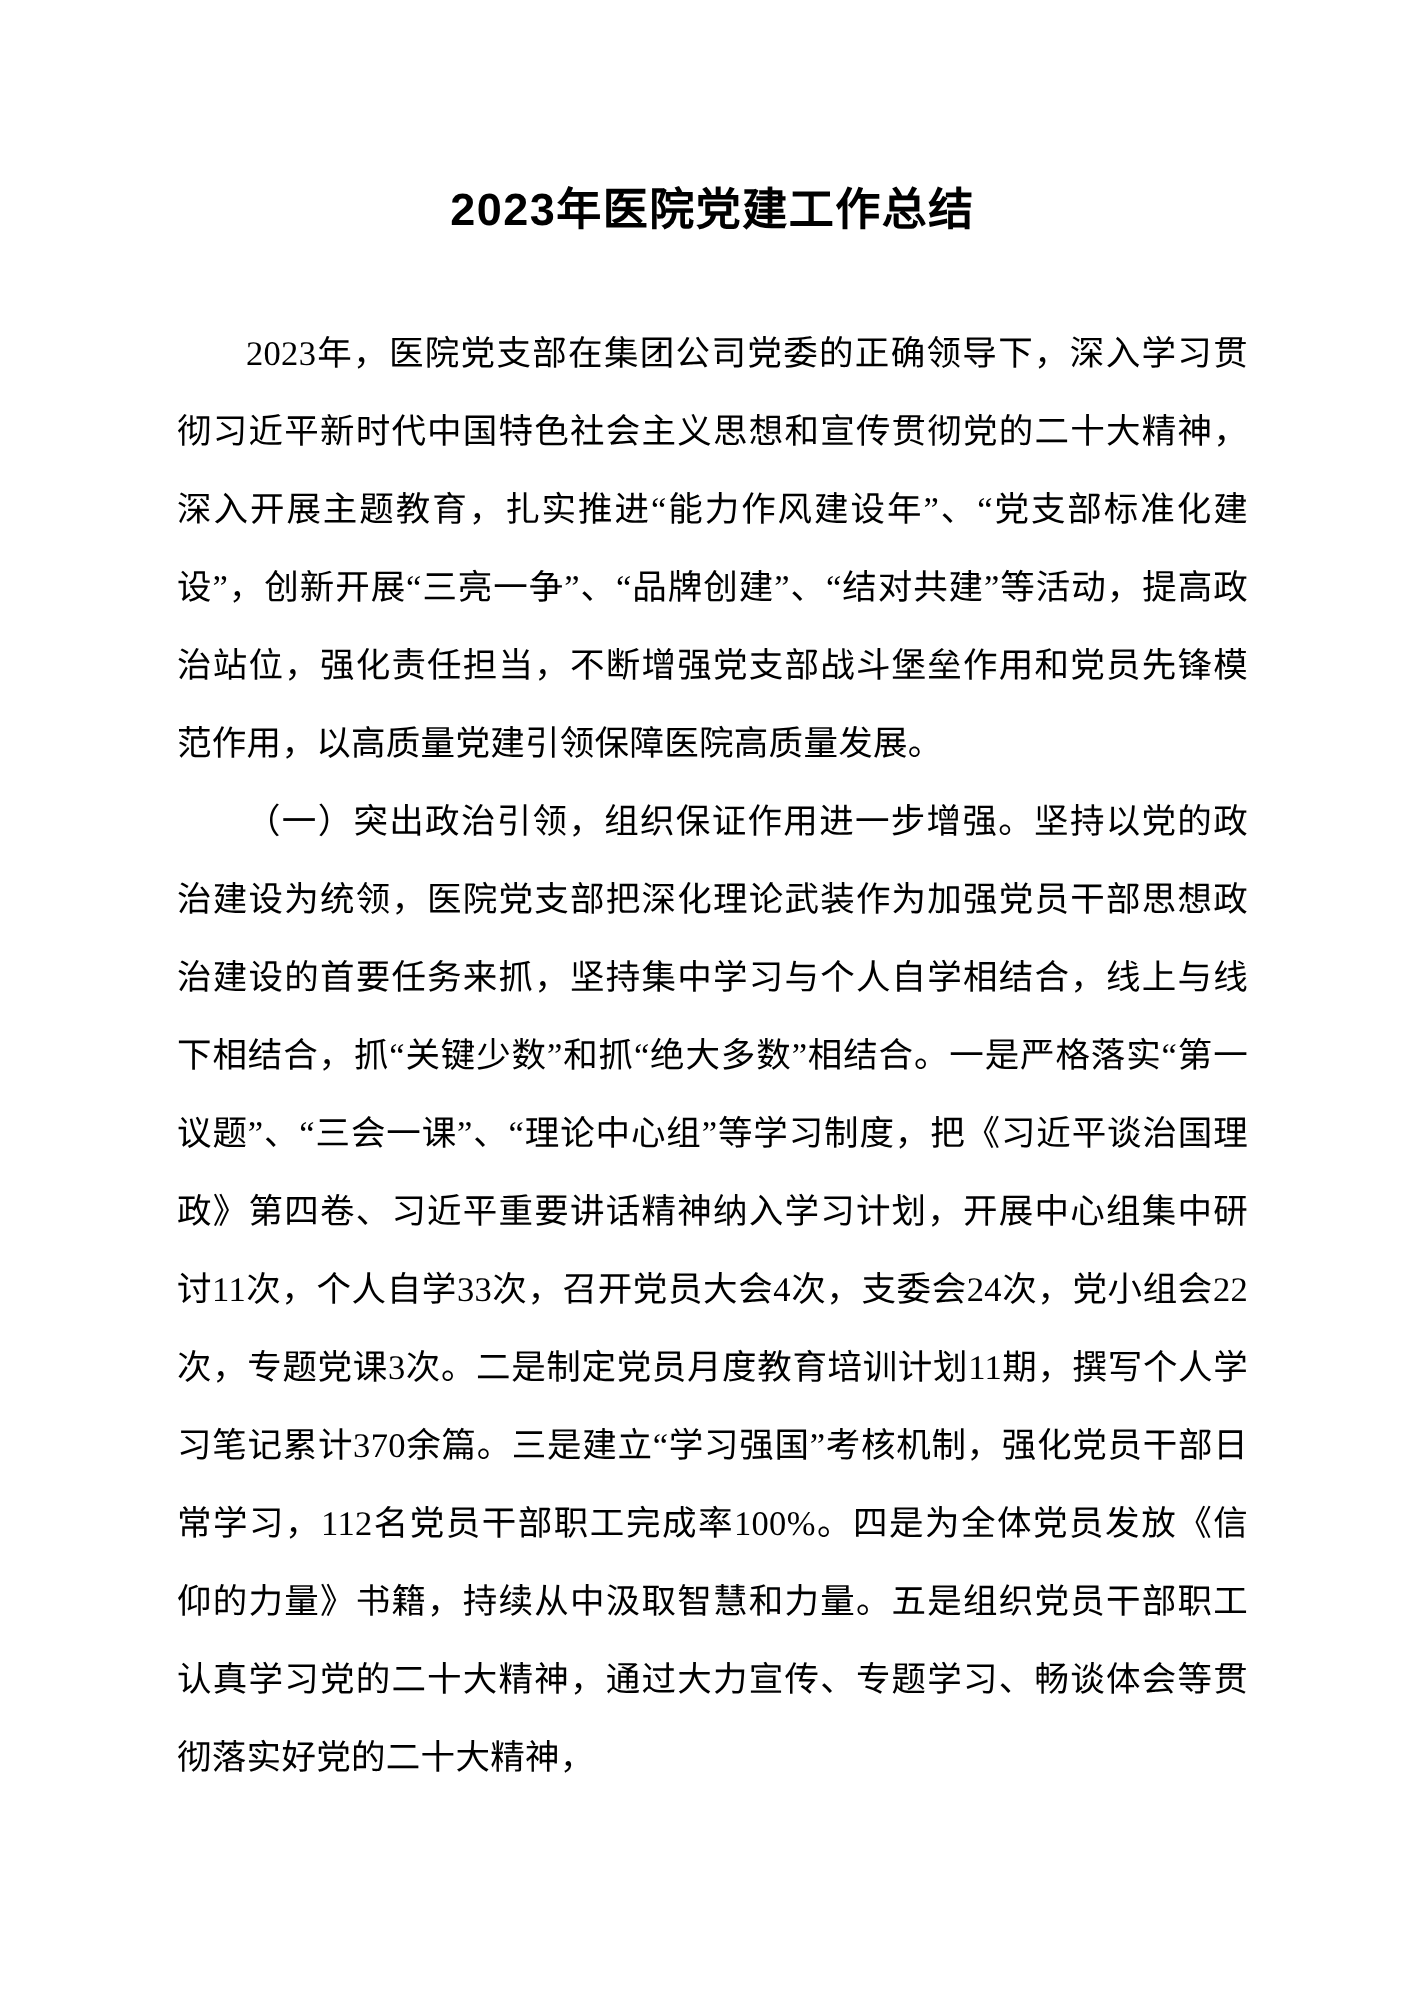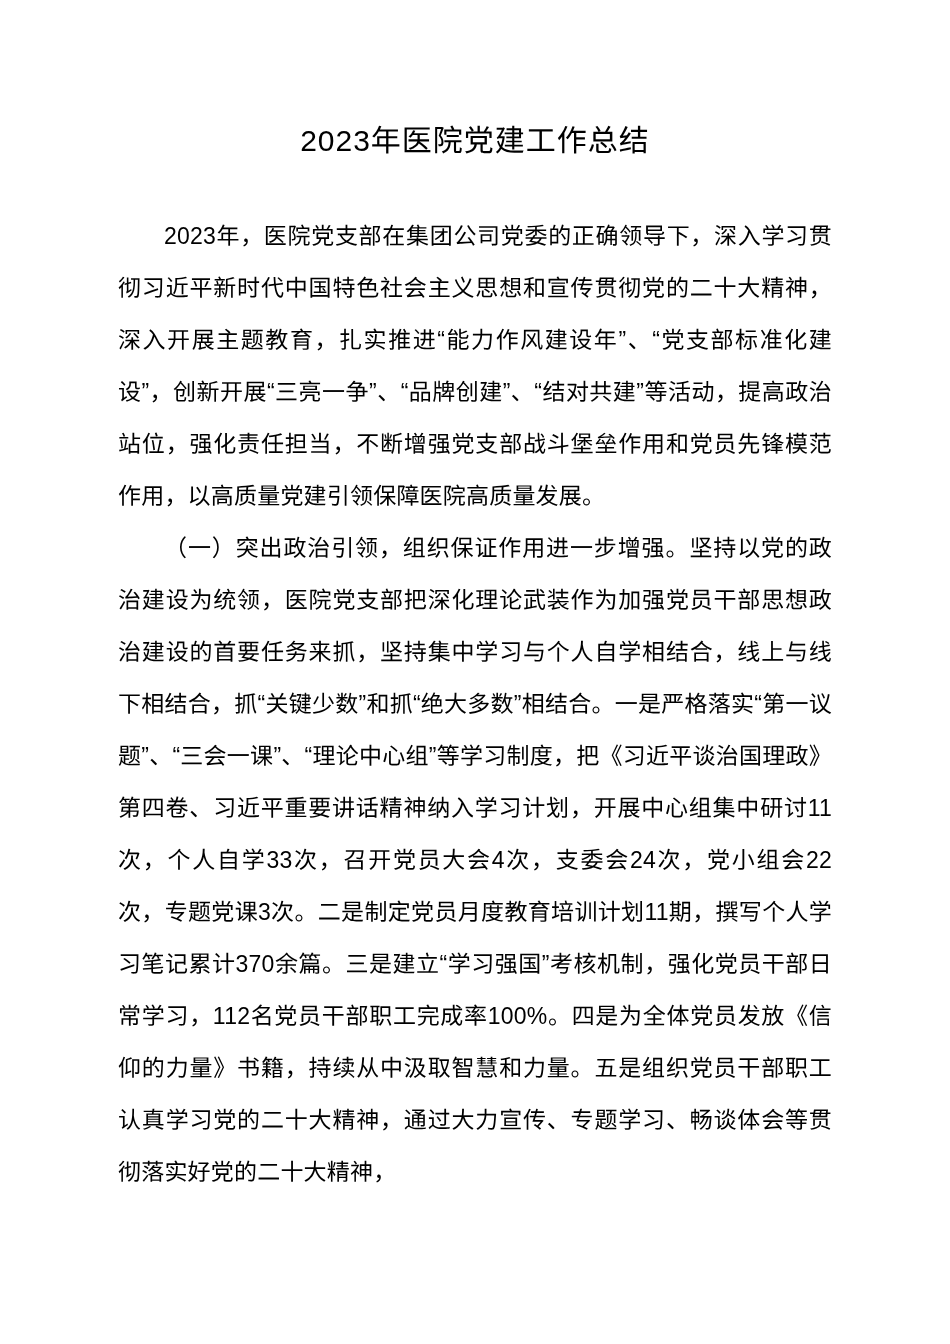--- a/index.html
+++ b/index.html
@@ -17,36 +17,37 @@
   .page {
     position: relative;
     width: 950px;
     height: 1344px;
     background: #ffffff;
     box-sizing: border-box;
     padding: 120px 118px 40px 118px;
   }
   .doc-title {
     font-size: 30px;
-    font-weight: normal;
+    font-weight: bold;
     text-align: center;
     letter-spacing: 1px;
     line-height: 1.4;
     margin: 0 0 48px 0;
   }
   .para {
     font-size: 23px;
     line-height: 52px;
     text-align: justify;
     text-justify: inter-ideograph;
     margin: 0;
     letter-spacing: 0.2px;
   }
   .indent {
     text-indent: 2em;
+    font-family: Liberation Serif, serif;
   }
 </style>
 </head>
 <body>
 
 <div class="page">
 
   <h1 class="doc-title">2023年医院党建工作总结</h1>
 
   <p class="para indent">2023年，医院党支部在集团公司党委的正确领导下，深入学习贯彻习近平新时代中国特色社会主义思想和宣传贯彻党的二十大精神，深入开展主题教育，扎实推进“能力作风建设年”、“党支部标准化建设”，创新开展“三亮一争”、“品牌创建”、“结对共建”等活动，提高政治站位，强化责任担当，不断增强党支部战斗堡垒作用和党员先锋模范作用，以高质量党建引领保障医院高质量发展。</p>

